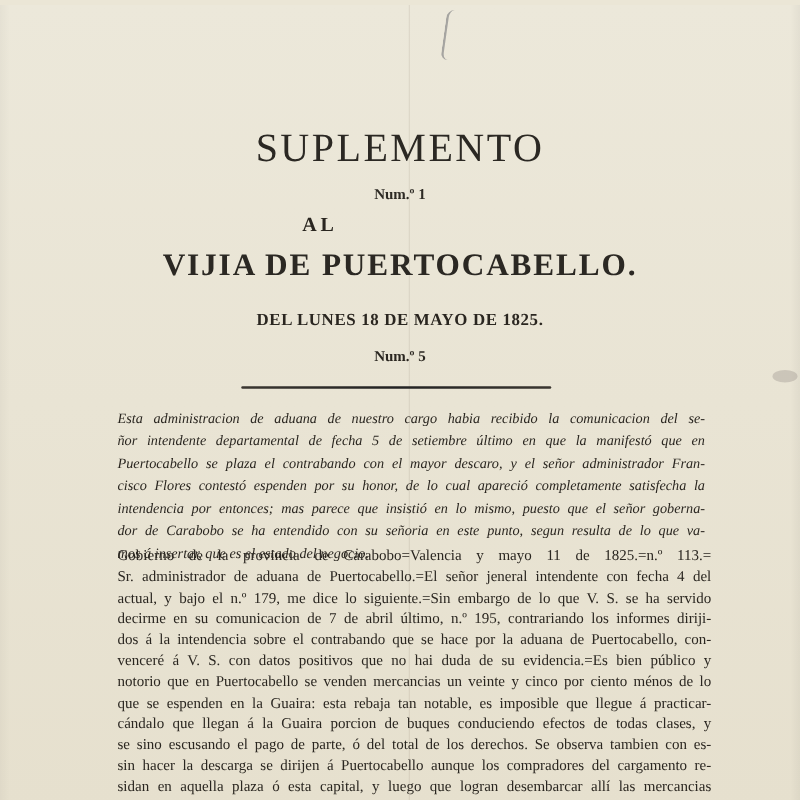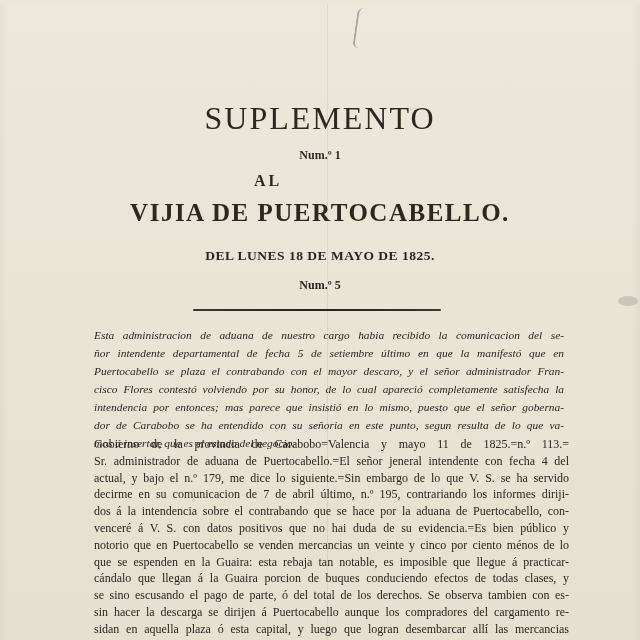--- a/index.html
+++ b/index.html
@@ -35,21 +35,21 @@
     top: 96px;
     font-family: "Liberation Serif", serif;
     font-size: 32px; letter-spacing: 2px; color: #2b2823;
   }
   .num1 {
     position: absolute; left: 0; width: 640px; text-align: center; top: 144px;
     font-family: "Liberation Serif", serif; font-weight: bold; font-size: 12px; color: #2d2a24;
   }
   .al {
     position: absolute; left: 0; width: 512px; text-align: center; top: 168px;
-    font-family: "Liberation Serif", serif; font-weight: bold; font-size: 16px; letter-spacing: 3px; padding-left: 12px;
+    font-family: "Liberation Serif", serif; font-weight: bold; font-size: 16px; letter-spacing: 3px;
   }
   .masthead {
     position: absolute; left: 0; width: 640px; text-align: center; top: 195px;
     font-family: "Liberation Serif", serif; font-weight: bold; font-size: 25px; letter-spacing: 1.5px;
     color: #2b2823;
   }
   .dateline {
     position: absolute; left: 0; width: 640px; text-align: center; top: 244px;
     font-family: "Liberation Serif", serif; font-weight: bold; font-size: 13.5px; letter-spacing: 0.5px;
   }
@@ -92,21 +92,21 @@
   <div class="al">AL</div>
   <div class="masthead">VIJIA DE PUERTOCABELLO.</div>
   <div class="dateline">DEL LUNES 18 DE MAYO DE 1825.</div>
   <div class="num5">Num.º 5</div>
   <div class="rule"></div>
 
   <div class="intro" style="text-indent: 0px;">
     <span class="line first" style="padding-left: 0px; text-indent: 0px; margin-left: 0px;">Esta administracion de aduana de nuestro cargo habia recibido la comunicacion del se-</span>
     <span class="line">ñor intendente departamental de fecha 5 de setiembre último en que la manifestó que en</span>
     <span class="line">Puertocabello se plaza el contrabando con el mayor descaro, y el señor administrador Fran-</span>
-    <span class="line">cisco Flores contestó volviendo por su honor, de lo cual apareció completamente satisfecha la</span>
+    <span class="line">cisco Flores contestó espenden por su honor, de lo cual apareció completamente satisfecha la</span>
     <span class="line">intendencia por entonces; mas parece que insistió en lo mismo, puesto que el señor goberna-</span>
     <span class="line">dor de Carabobo se ha entendido con su señoria en este punto, segun resulta de lo que va-</span>
     <span class="line last">mos á insertar, que es el estado del negocio.</span>
   </div>
 
   <div class="body">
     <span class="line indent">Gobierno de la provincia de Carabobo=Valencia y mayo 11 de 1825.=n.º 113.=</span>
     <span class="line">Sr. administrador de aduana de Puertocabello.=El señor jeneral intendente con fecha 4 del</span>
     <span class="line">actual, y bajo el n.º 179, me dice lo siguiente.=Sin embargo de lo que V. S. se ha servido</span>
     <span class="line">decirme en su comunicacion de 7 de abril último, n.º 195, contrariando los informes diriji-</span>

